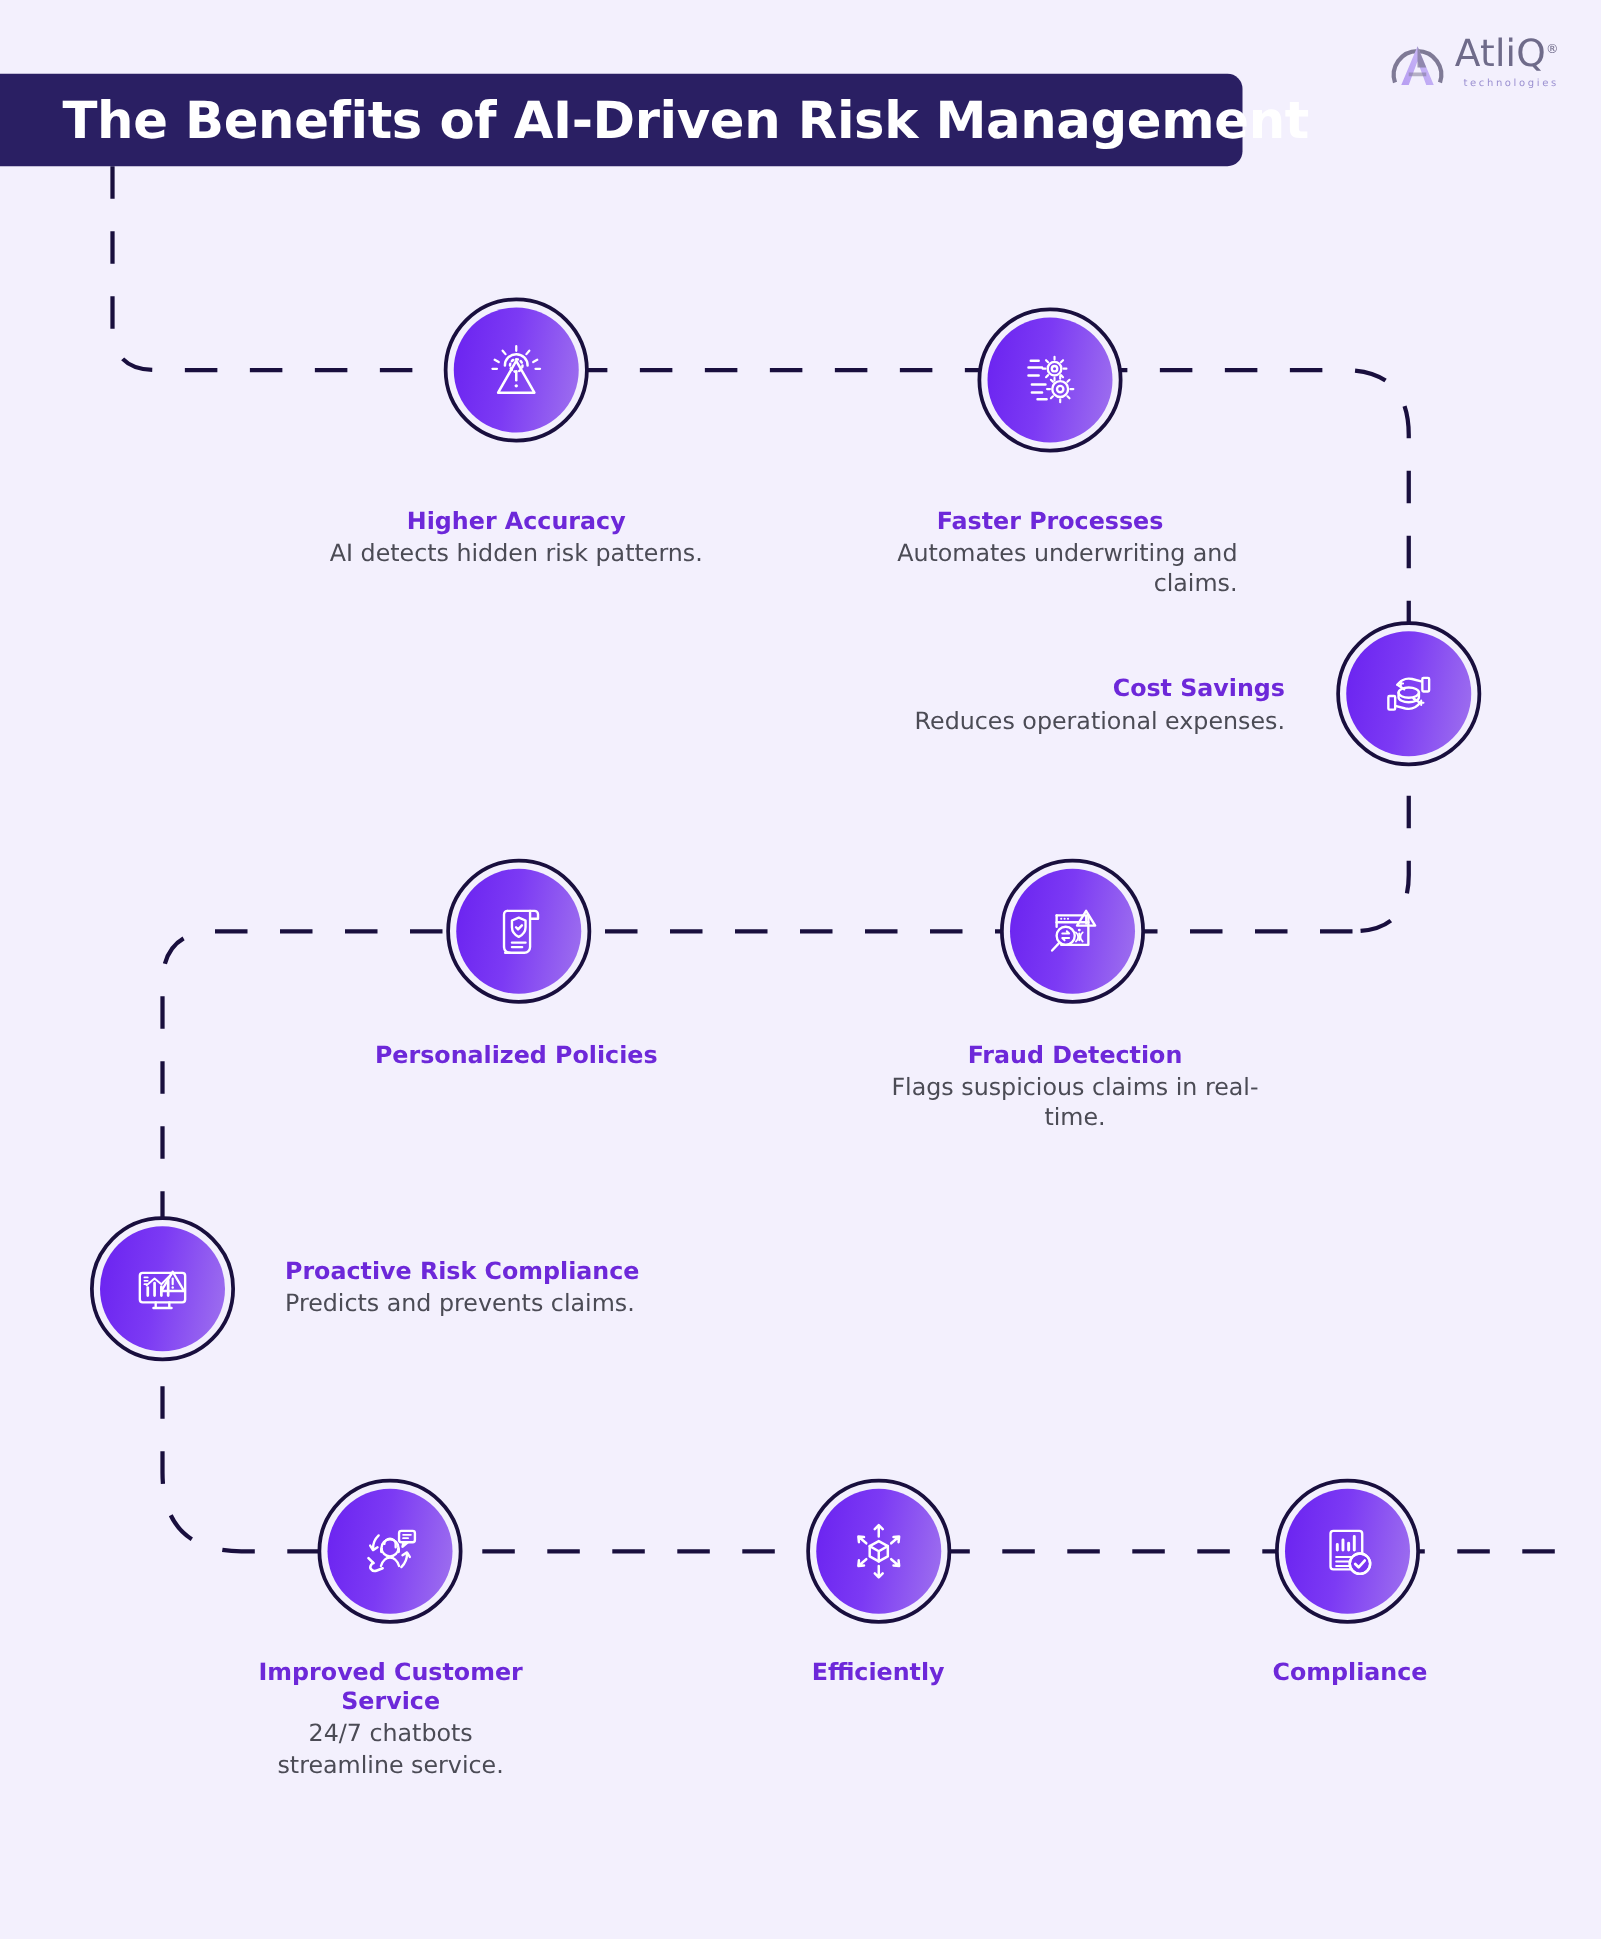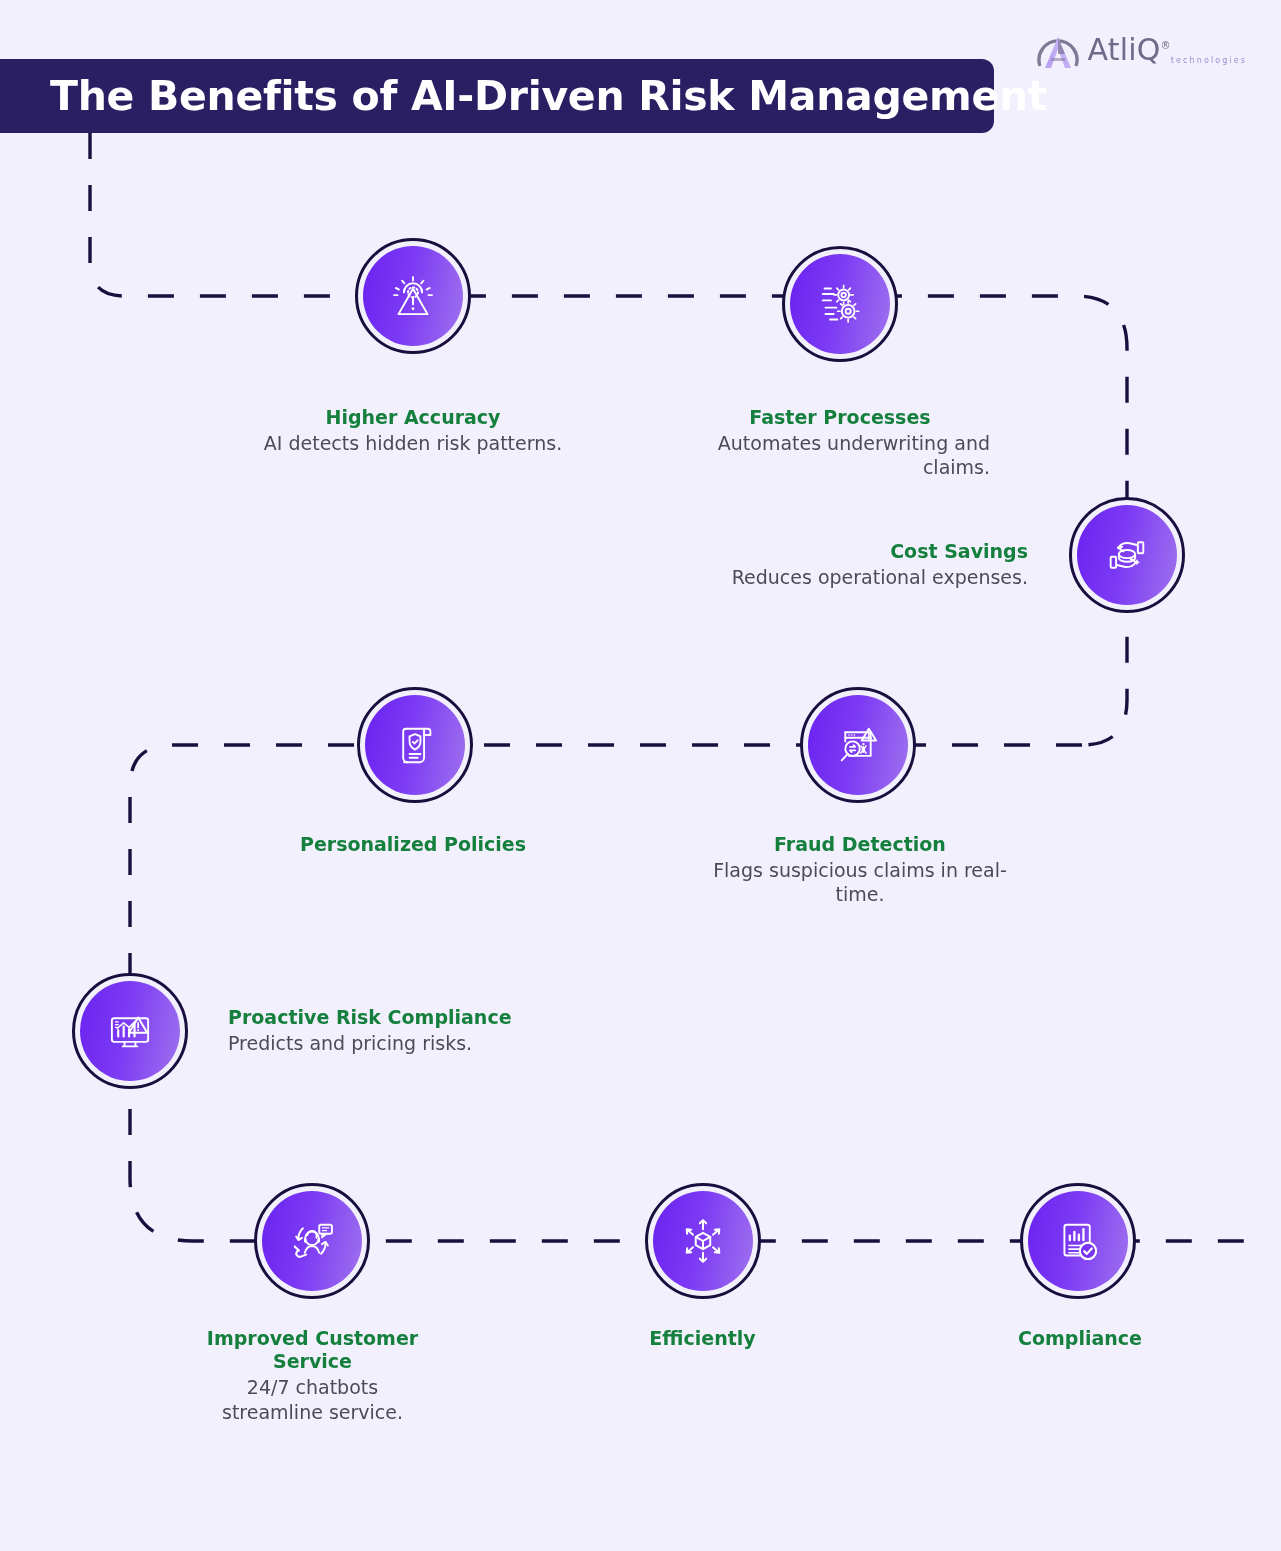--- a/index.html
+++ b/index.html
@@ -37,21 +37,21 @@
     white-space: nowrap;
   }
 
   
   .logo {
     position: absolute;
     right: 34px; top: 28px;
     display: flex; align-items: center; gap: 7px;
   }
   .logo-mark { width: 46px; height: 44px; flex: none; }
-  .logo-text { display: flex; flex-direction: row; align-items: flex-end; }
+  .logo-text { display: flex; flex-direction: column; align-items: flex-end; }
   .logo-word {
     font-family: "DejaVu Sans", sans-serif;
     font-size: 30px; font-weight: normal;
     color: #6f6b8a; line-height: 1;
     letter-spacing: 0.2px;
   }
   .logo-word sup { font-size: 10px; vertical-align: super; }
   .logo-sub {
     font-family: "DejaVu Sans", sans-serif;
     font-size: 8px; color: #9a8fd0;
@@ -75,21 +75,21 @@
     background: linear-gradient(100deg, #6a22f0 0%, #7c3af4 45%, #9f72ee 100%);
     display: flex; align-items: center; justify-content: center;
   }
   .node .disc svg { width: 58px; height: 58px; display: block; }
 
   
   .caption { position: absolute; }
   .caption .c-title {
     font-family: "DejaVu Sans", sans-serif;
     font-size: 19px; font-weight: bold;
-    color: #15803d; line-height: 1.22;
+    color: #6d28d9; line-height: 1.22;
   }
   .caption .c-desc {
     font-family: "DejaVu Sans", sans-serif;
     font-size: 19px; font-weight: normal;
     color: #4b4b55; line-height: 1.28;
     margin-top: 2px;
   }
   .ta-center { text-align: center; }
   .ta-right  { text-align: right; }
   .ta-left   { text-align: left; }
@@ -250,21 +250,21 @@
         <path d="M18 29l7-6 6 5 9-9" stroke-width="1.7"></path>
         <path d="M16 22h3M16 25h3M16 28h2" stroke-width="1.5"></path>
         <path d="M41 17l10 17H31z"></path>
         <path d="M41 23v5" stroke-width="1.9"></path>
         <circle cx="41" cy="31" r="1.1" fill="#fff" stroke="none"></circle>
       </svg>
     </div>
   </div>
   <div class="caption ta-left" style="left:228px; top:1006px; width:450px;">
     <div class="c-title">Proactive Risk Compliance</div>
-    <div class="c-desc">Predicts and pricing risks.</div>
+    <div class="c-desc">Predicts and prevents claims.</div>
   </div>
 
   <div class="node" style="left:254px; top:1183px;">
     <div class="ring"></div>
     <div class="disc">
       <svg viewBox="0 0 64 64" fill="none" stroke="#fff" stroke-width="2.1" stroke-linecap="round" stroke-linejoin="round">
         <circle cx="32" cy="29" r="7.5"></circle>
         <path d="M27 25.5c0-3 2.5-4.5 5-4.5s5 1.5 5 4.5v3"></path>
         <path d="M24.5 30v2.5M39.5 30v2.5" stroke-width="2.6"></path>
         <path d="M24 45c1.5-5 5-7.5 8-7.5s6.5 2.5 8 7.5"></path>

